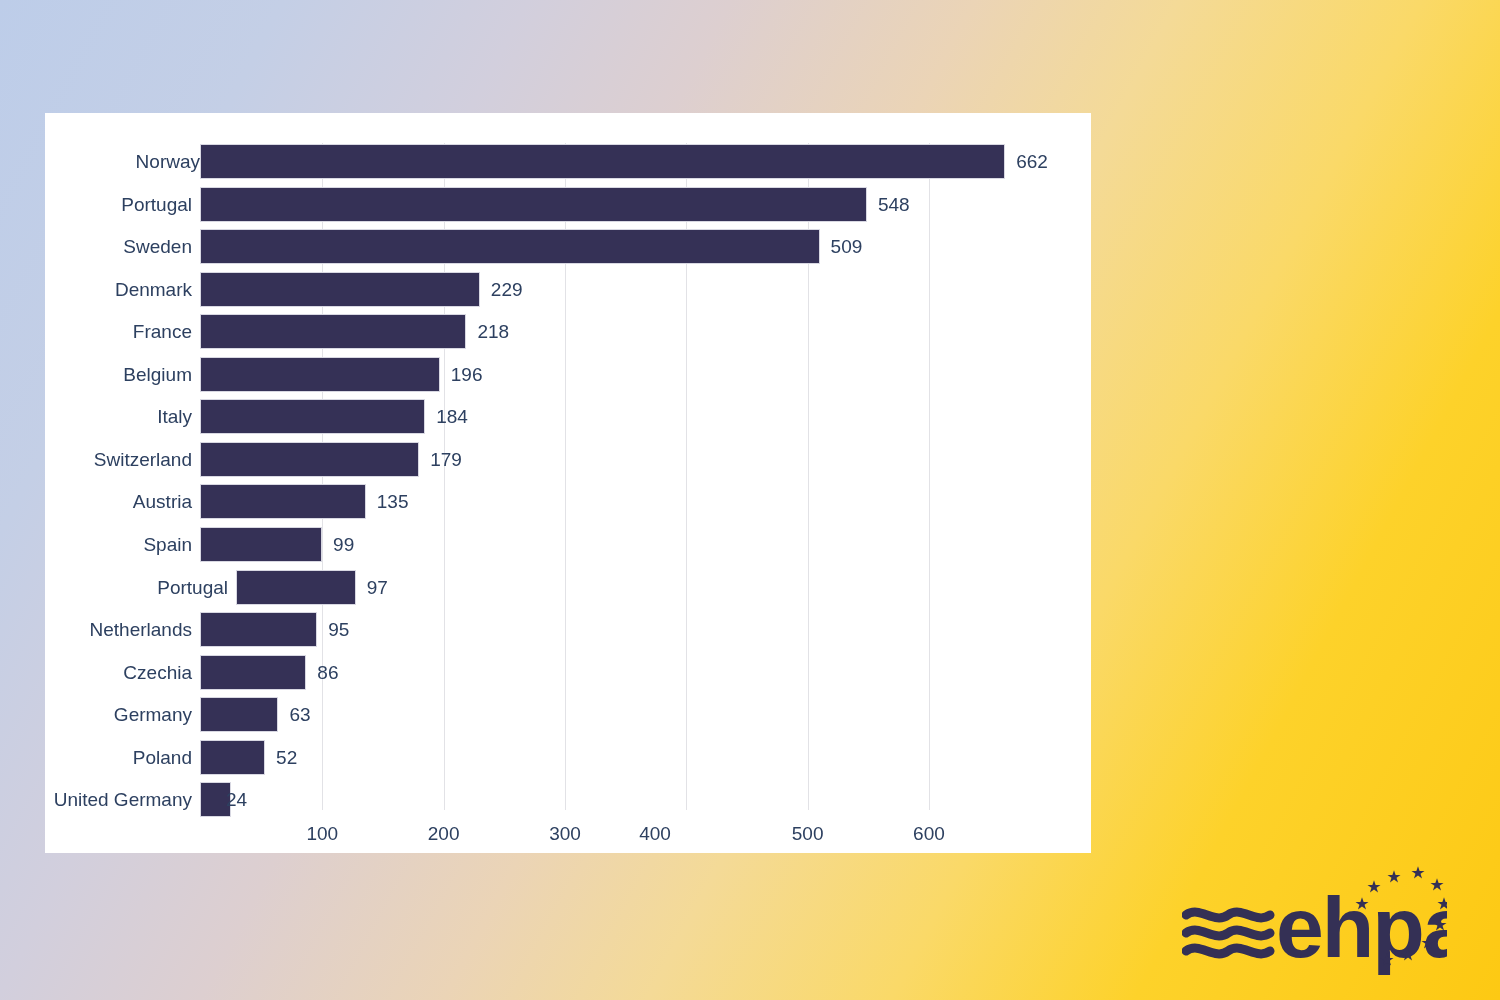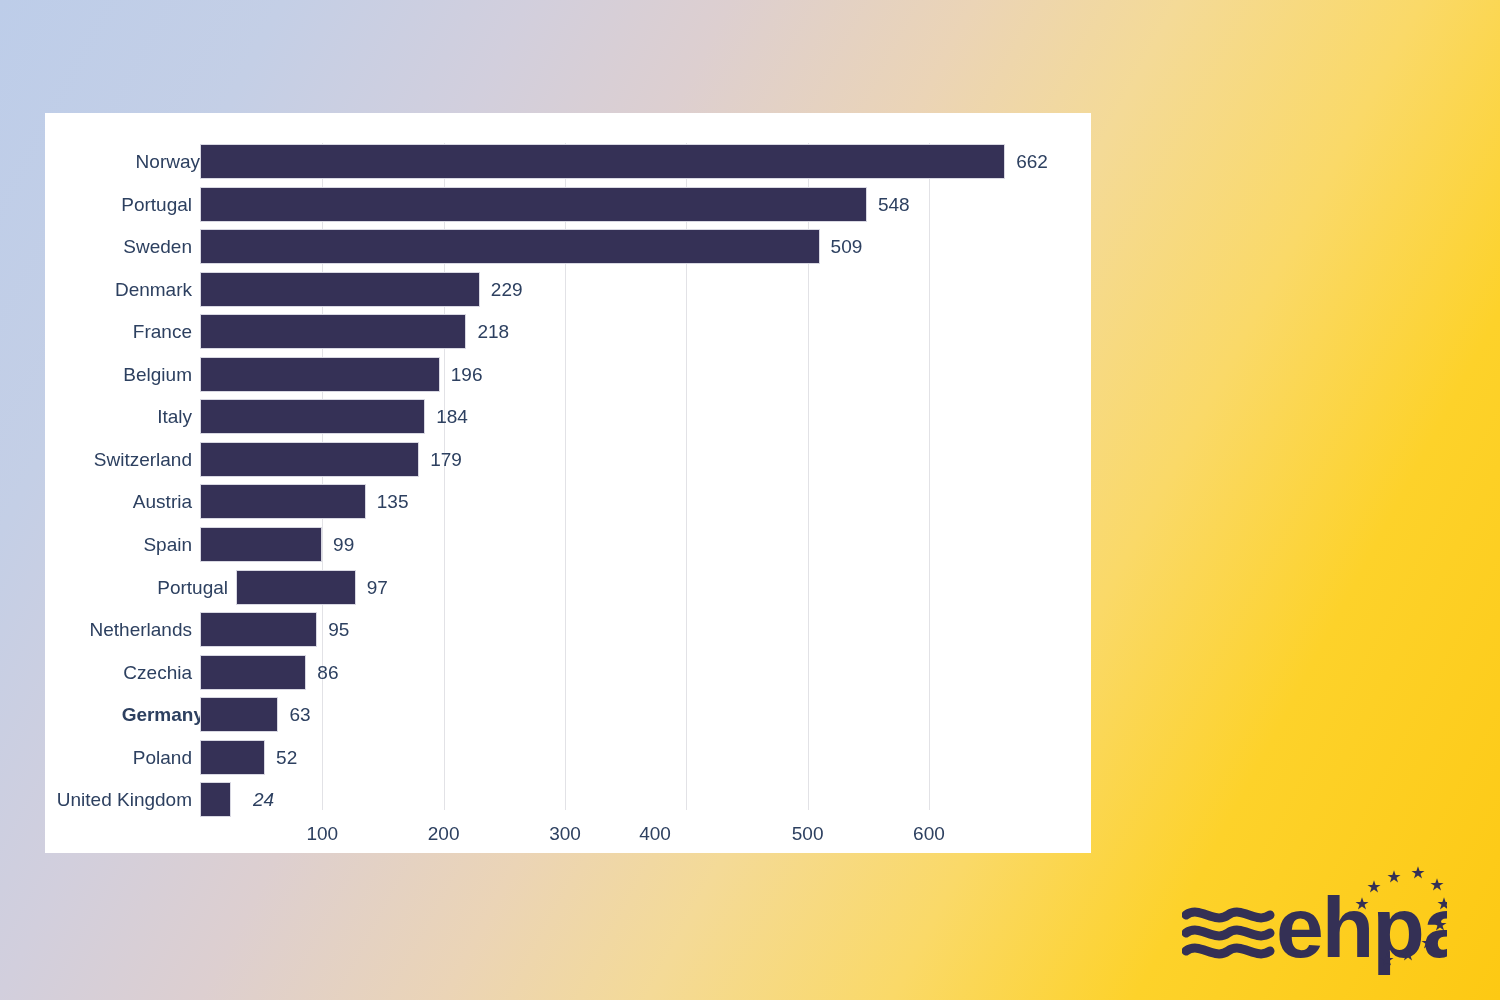--- a/index.html
+++ b/index.html
@@ -209,33 +209,33 @@
             <div class="row-label" style="left: 0px; width: 147px;">Netherlands</div>
             <div class="bar" title="Netherlands: 95" style="left: 156px; width: 115.263px; background: rgb(53, 49, 86);"></div>
             <div class="bar-value" style="left: 283.264px;">95</div>
           </div>
           <div class="row" style="top: 542.6px;">
             <div class="row-label" style="left: 0px; width: 147px;">Czechia</div>
             <div class="bar" title="Czechia: 86" style="left: 156px; width: 104.344px; background: rgb(53, 49, 86);"></div>
             <div class="bar-value" style="left: 272.344px;">86</div>
           </div>
           <div class="row" style="top: 585.15px;">
-            <div class="row-label" style="left: 12px; width: 147px; font-weight: bold;">Germany</div>
+            <div class="row-label" style="left: 0px; width: 147px;">Germany</div>
             <div class="bar" title="Germany: 63" style="left: 156px; width: 76.4379px; background: rgb(53, 49, 86);"></div>
             <div class="bar-value" style="left: 244.438px;">63</div>
           </div>
           <div class="row" style="top: 627.7px;">
             <div class="row-label" style="left: 0px; width: 147px;">Poland</div>
             <div class="bar" title="Poland: 52" style="left: 156px; width: 63.0916px; background: rgb(53, 49, 86);"></div>
             <div class="bar-value" style="left: 231.092px;">52</div>
           </div>
           <div class="row" style="top: 670.25px;">
-            <div class="row-label" style="left: 0px; width: 147px;">United Kingdom</div>
+            <div class="row-label" style="left: 0px; width: 147px;">United Germany</div>
             <div class="bar" title="United Kingdom: 24" style="left: 156px; width: 29.1192px; background: rgb(53, 49, 86);"></div>
-            <div class="bar-value" style="left: 208px; font-style: italic;">24</div>
+            <div class="bar-value" style="left: 181px;">24</div>
           </div>
         </div>
     </div>
   </div>
 
 
   <div id="logo">
     <svg viewBox="0 0 265 112" xmlns="http://www.w3.org/2000/svg" aria-hidden="true">
       <g fill="none" stroke="#343055" stroke-width="9" stroke-linecap="round">
         <path d="M4 52 C18 42, 32 62, 46 52 C60 42, 74 62, 88 52"></path>

